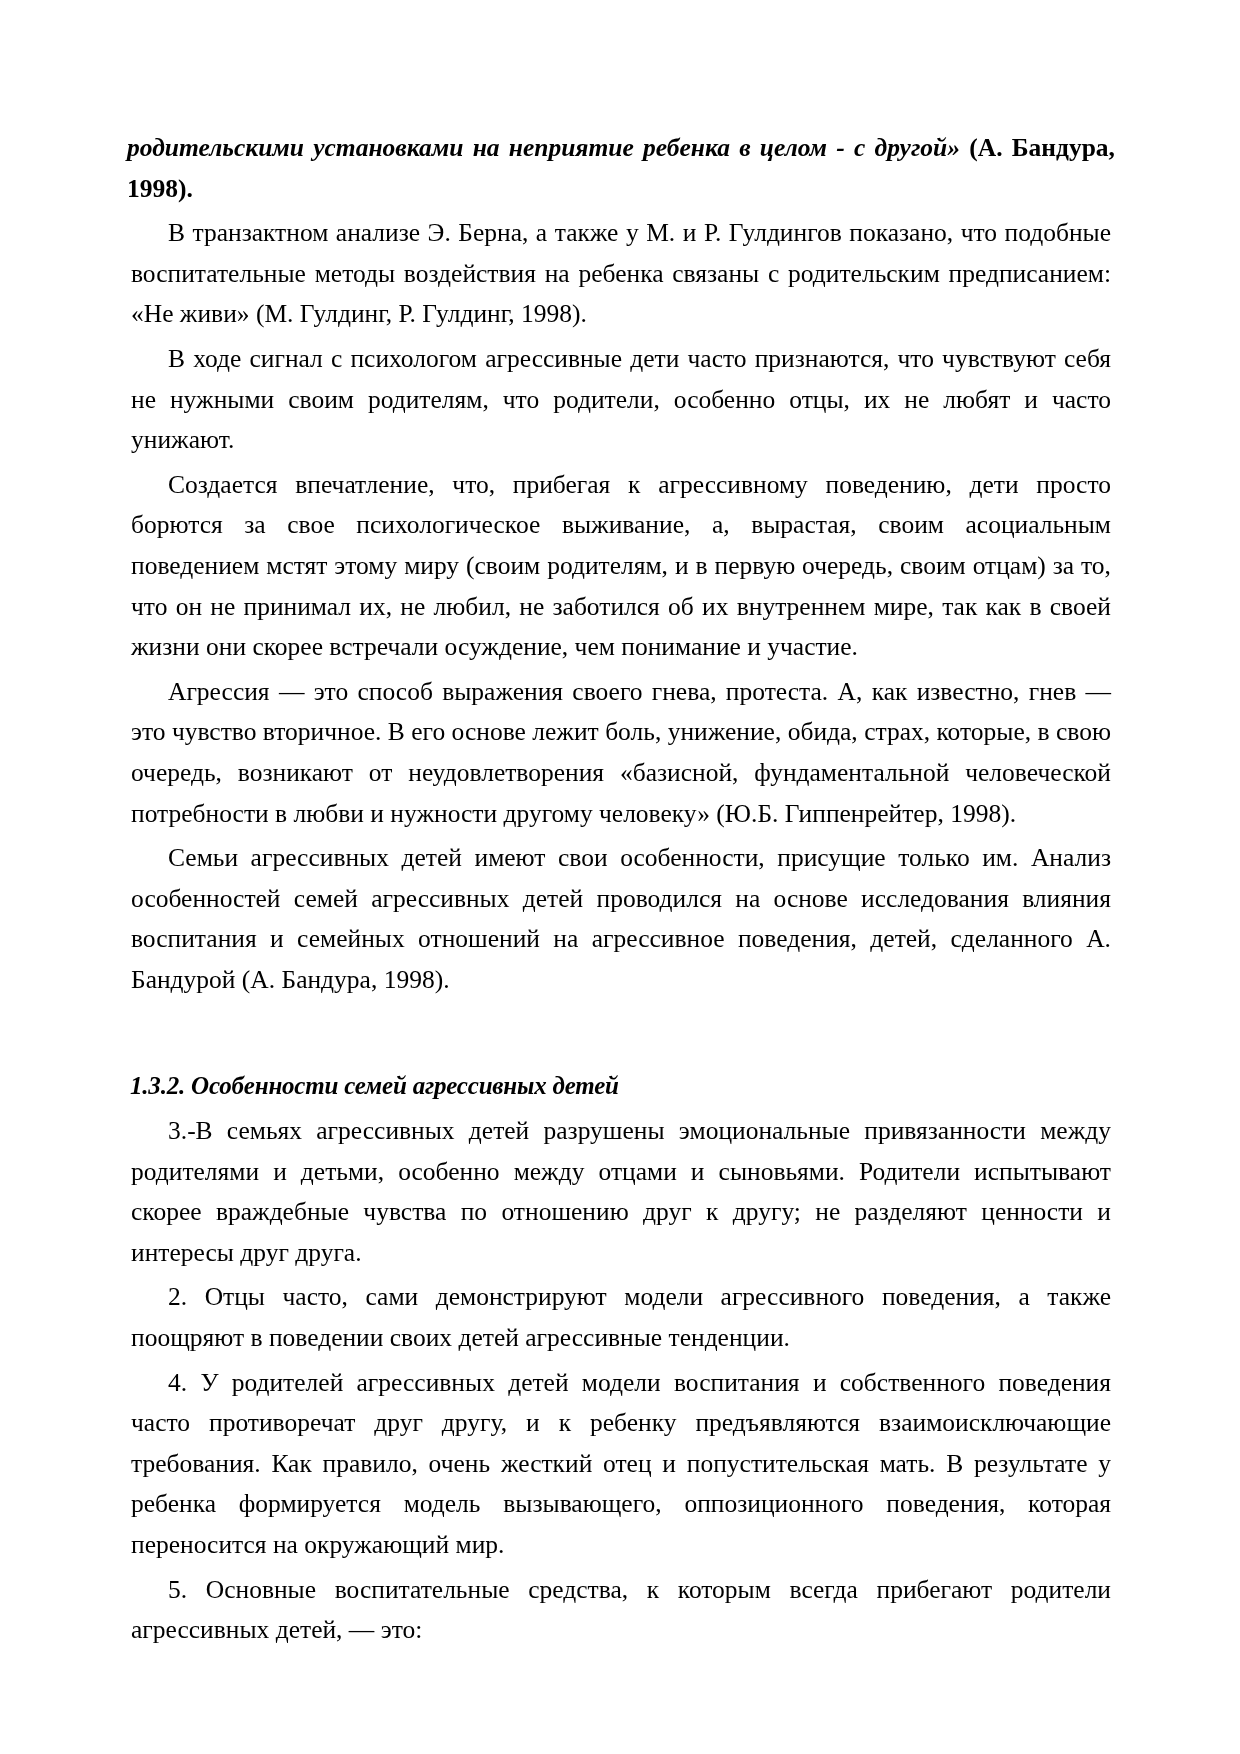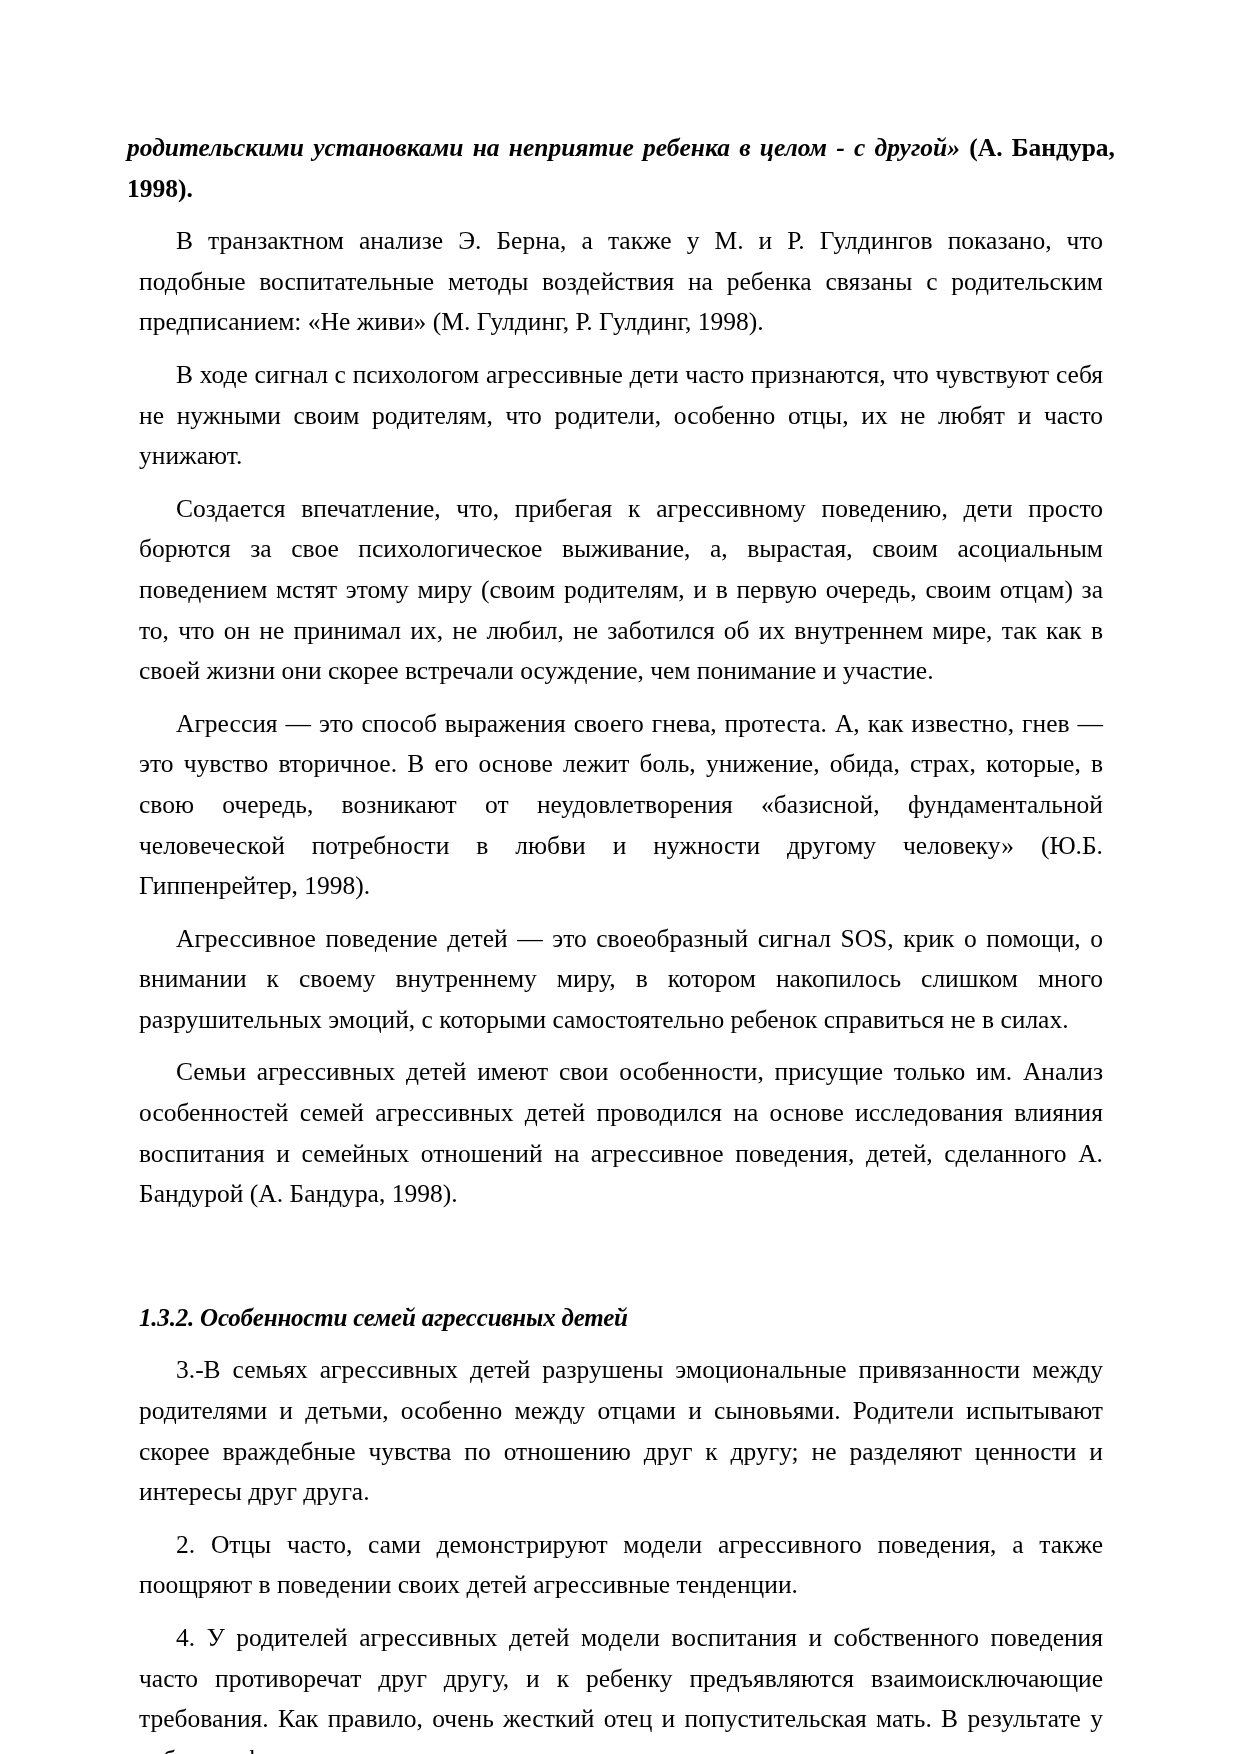--- a/index.html
+++ b/index.html
@@ -20,21 +20,21 @@
     width: 1240px;
     height: 1754px;
     background: #ffffff;
     box-sizing: border-box;
     padding: 128px 125px 0 127px;
   }
   .content {
     width: 988px;
   }
   p.para {
-    margin: 12px;
+    margin: 4px;
     font-size: 25.5px;
     line-height: 40.6px;
     text-align: justify;
     text-indent: 37px;
     text-justify: inter-word;
     hyphens: none;
   }
   p.lead {
     margin: 0;
     font-size: 25.5px;
@@ -42,21 +42,21 @@
     text-align: justify;
     text-indent: 0;
     font-weight: bold;
     font-style: italic;
   }
   p.lead .roman {
     font-style: normal;
     font-weight: bold;
   }
   h2.section-heading {
-    margin: 12px;
+    margin: 3px;
     font-size: 25px;
     line-height: 40.6px;
     font-weight: bold;
     font-style: italic;
     text-align: left;
     letter-spacing: -0.2px;
   }
   .gap-before-heading {
     height: 59px;
   }
@@ -66,21 +66,20 @@
 
 <div class="page">
   <div class="content">
 
     <p class="lead"><span>родительскими установками на неприятие ребенка в целом - с другой»</span><span class="roman"> (А. Бандура, 1998).</span></p>
 
     <p class="para">В транзактном анализе Э. Берна, а также у М. и Р. Гулдингов показано, что подобные воспитательные методы воздействия на ребенка связаны с родительским предписанием: «Не живи» (М. Гулдинг, Р. Гулдинг, 1998).</p>
     <p class="para">В ходе сигнал с психологом агрессивные дети часто признаются, что чувствуют себя не нужными своим родителям, что родители, особенно отцы, их не любят и часто унижают.</p>
     <p class="para">Создается впечатление, что, прибегая к агрессивному поведению, дети просто борются за свое психологическое выживание, а, вырастая, своим асоциальным поведением мстят этому миру (своим родителям, и в первую очередь, своим отцам) за то, что он не принимал их, не любил, не заботился об их внутреннем мире, так как в своей жизни они скорее встречали осуждение, чем понимание и участие.</p>
     <p class="para">Агрессия — это способ выражения своего гнева, протеста. А, как известно, гнев — это чувство вторичное. В его основе лежит боль, унижение, обида, страх, которые, в свою очередь, возникают от неудовлетворения «базисной, фундаментальной человеческой потребности в любви и нужности другому человеку» (Ю.Б. Гиппенрейтер, 1998).</p>
-    <p class="para">Агрессивное поведение детей — это своеобразный сигнал SOS, крик о помощи, о внимании к своему внутреннему миру, в котором накопилось слишком много разрушительных эмоций, с которыми самостоятельно ребенок справиться не в силах.</p>
     <p class="para">Семьи агрессивных детей имеют свои особенности, присущие только им. Анализ особенностей семей агрессивных детей проводился на основе исследования влияния воспитания и семейных отношений на агрессивное поведения, детей, сделанного А. Бандурой (А. Бандура, 1998).</p>
 
     <div class="gap-before-heading"></div>
 
     <h2 class="section-heading">1.3.2. Особенности семей агрессивных детей</h2>
 
     <p class="para">3.-В семьях агрессивных детей разрушены эмоциональные привязанности между родителями и детьми, особенно между отцами и сыновьями. Родители испытывают скорее враждебные чувства по отношению друг к другу; не разделяют ценности и интересы друг друга.</p>
     <p class="para">2. Отцы часто, сами демонстрируют модели агрессивного поведения, а также поощряют в поведении своих детей агрессивные тенденции.</p>
     <p class="para">4. У родителей агрессивных детей модели воспитания и собственного поведения часто противоречат друг другу, и к ребенку предъявляются взаимоисключающие требования. Как правило, очень жесткий отец и попустительская мать. В результате у ребенка формируется модель вызывающего, оппозиционного поведения, которая переносится на окружающий мир.</p>
     <p class="para">5. Основные воспитательные средства, к которым всегда прибегают родители агрессивных детей, — это:</p>

